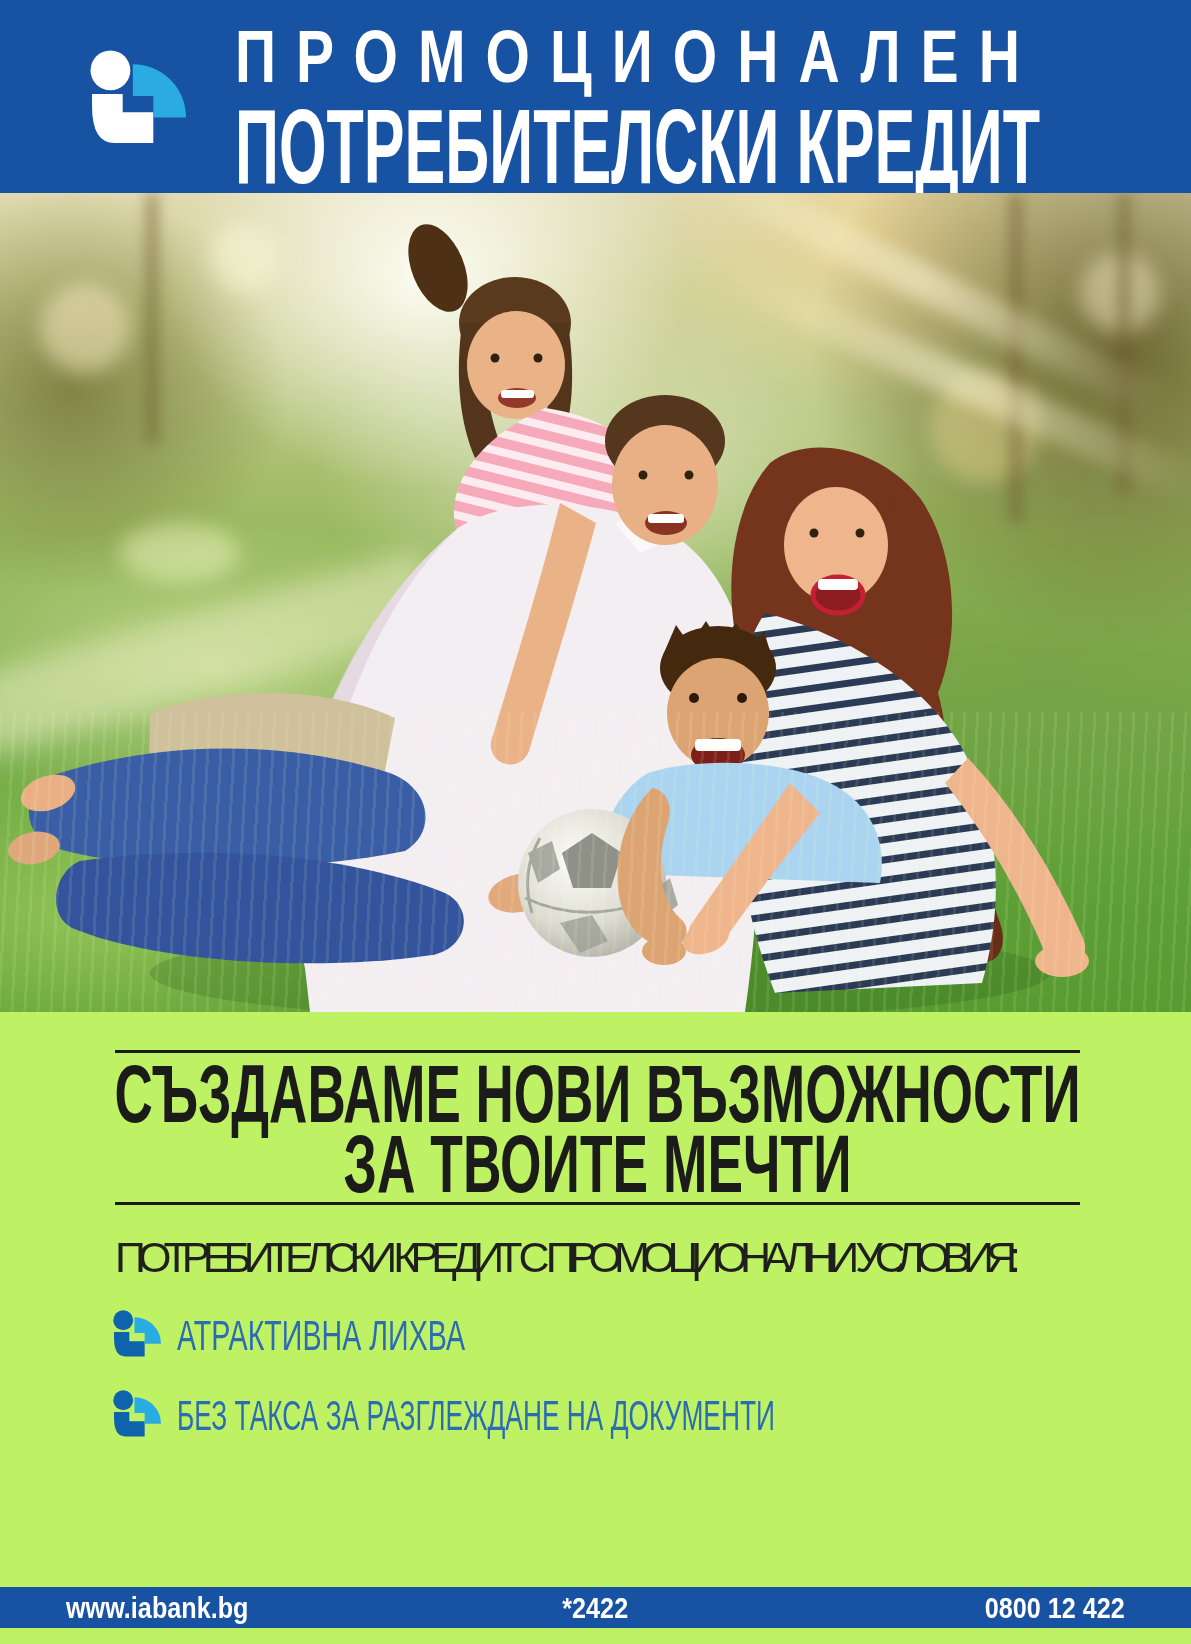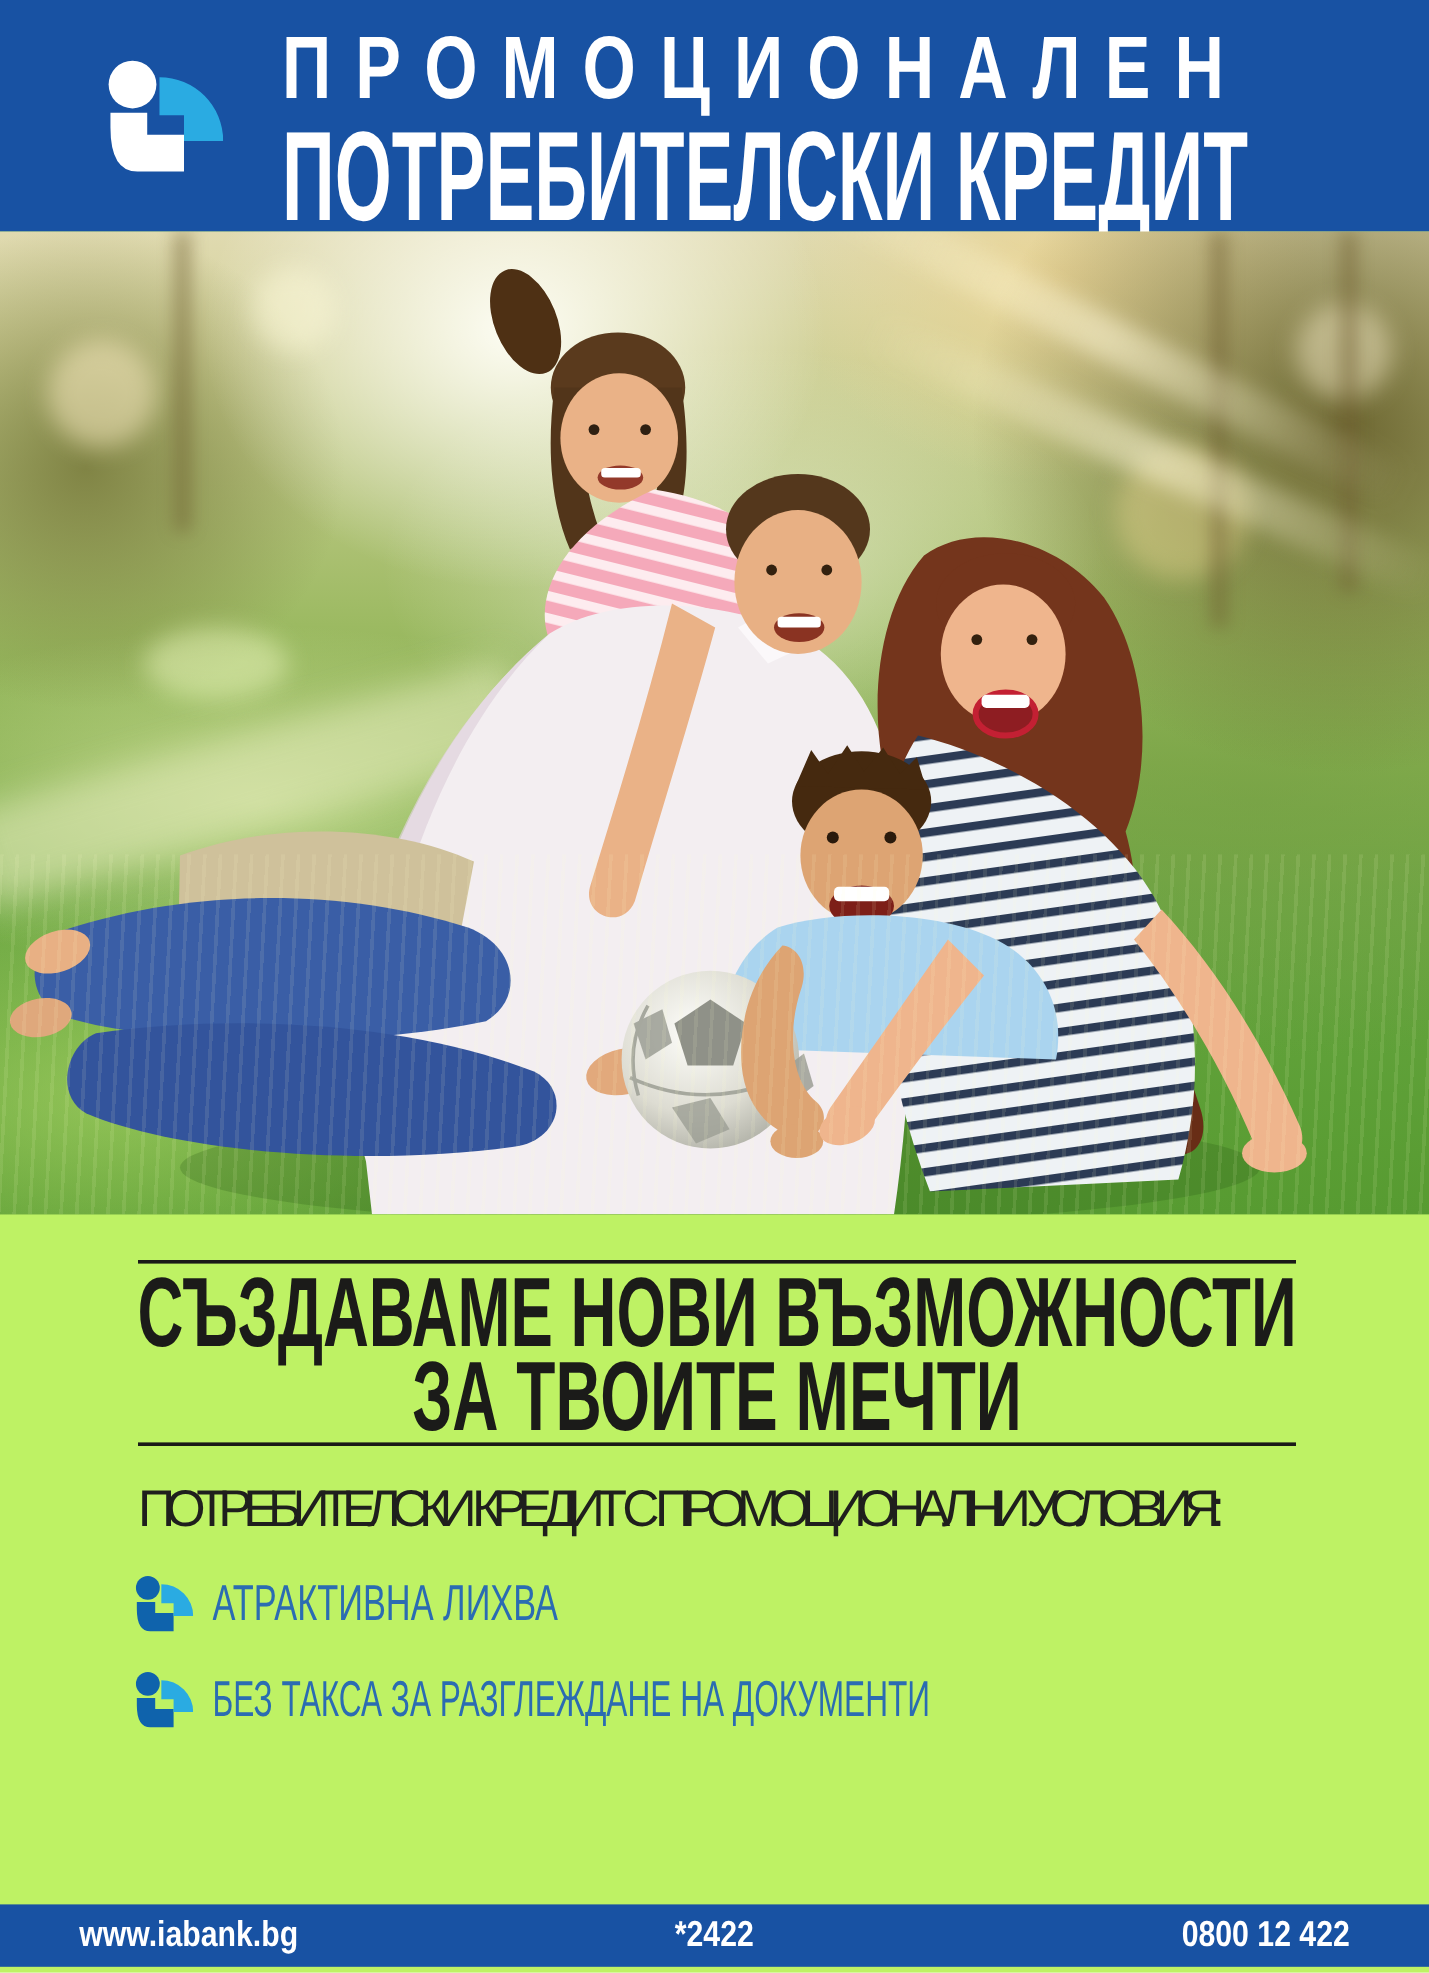--- a/index.html
+++ b/index.html
@@ -4,21 +4,21 @@
 <style>
   html,body{margin:0;padding:0;background:#ffffff;}
   .poster{
     position:relative;width:1191px;height:1644px;margin:0 auto;
     background:#bef264;overflow:hidden;
     font-family:"Liberation Sans",sans-serif;
   }
   
   .band{position:absolute;left:0;width:1191px;background:#1852a3;}
   .band.top{top:0;height:193px;}
-  .band.bottom{top:1587px;height:52px;display:grid;grid-template-columns:1fr auto 1fr;
+  .band.bottom{top:1587px;height:41px;display:grid;grid-template-columns:1fr auto 1fr;
     align-items:center;padding:0 66px;box-sizing:border-box;}
   .logo{position:absolute;left:90px;top:50px;width:96px;height:94px;}
   .title{position:absolute;left:235px;top:28px;}
   .title svg{display:block;}
   .t1{font-family:"Liberation Sans",sans-serif;font-weight:bold;font-size:74px;fill:#ffffff;letter-spacing:26px;}
   .t2{font-family:"Liberation Sans",sans-serif;font-weight:bold;font-size:106px;fill:#ffffff;}
   .fc{color:#ffffff;font-weight:bold;font-size:30px;display:inline-block;transform:scaleX(.84);white-space:nowrap;}
   .fc.left{transform-origin:left center;justify-self:start;}
   .fc.mid{transform-origin:center center;justify-self:center;}
   .fc.right{transform-origin:right center;justify-self:end;}
@@ -58,21 +58,21 @@
   
   .rule{position:absolute;left:115px;width:965px;height:3px;background:#1a1a18;}
   .rule-top{top:1050px;}
   .rule-bottom{top:1202px;}
   .hl,.hl2{position:absolute;left:113px;width:969px;height:88px;}
   .hl{top:1058px;}
   .hl2{top:1128px;}
   .hl text,.hl2 text{font-family:"Liberation Sans",sans-serif;font-weight:bold;font-size:82px;fill:#1b1b19;}
   .sub{position:absolute;left:115px;top:1232px;width:965px;height:52px;}
   .sub text{font-family:"Liberation Sans",sans-serif;font-weight:400;font-size:43px;fill:#1f1f1d;}
-  .bullet-row{position:absolute;left:113px;display:flex;align-items:center;}
+  .bullet-row{position:absolute;left:113px;display:flex;align-items:flex-start;}
   .br1{top:1310px;}
   .br2{top:1390px;}
   .br3{top:1470px;}
   .bullet-icon{width:48px;height:47px;flex:none;margin-right:16px;}
   .bullet-text{height:52px;}
   .bullet-text text{font-family:"Liberation Sans",sans-serif;font-weight:400;font-size:42px;fill:#2b6cb2;}
 </style>
 </head>
 <body>
 

